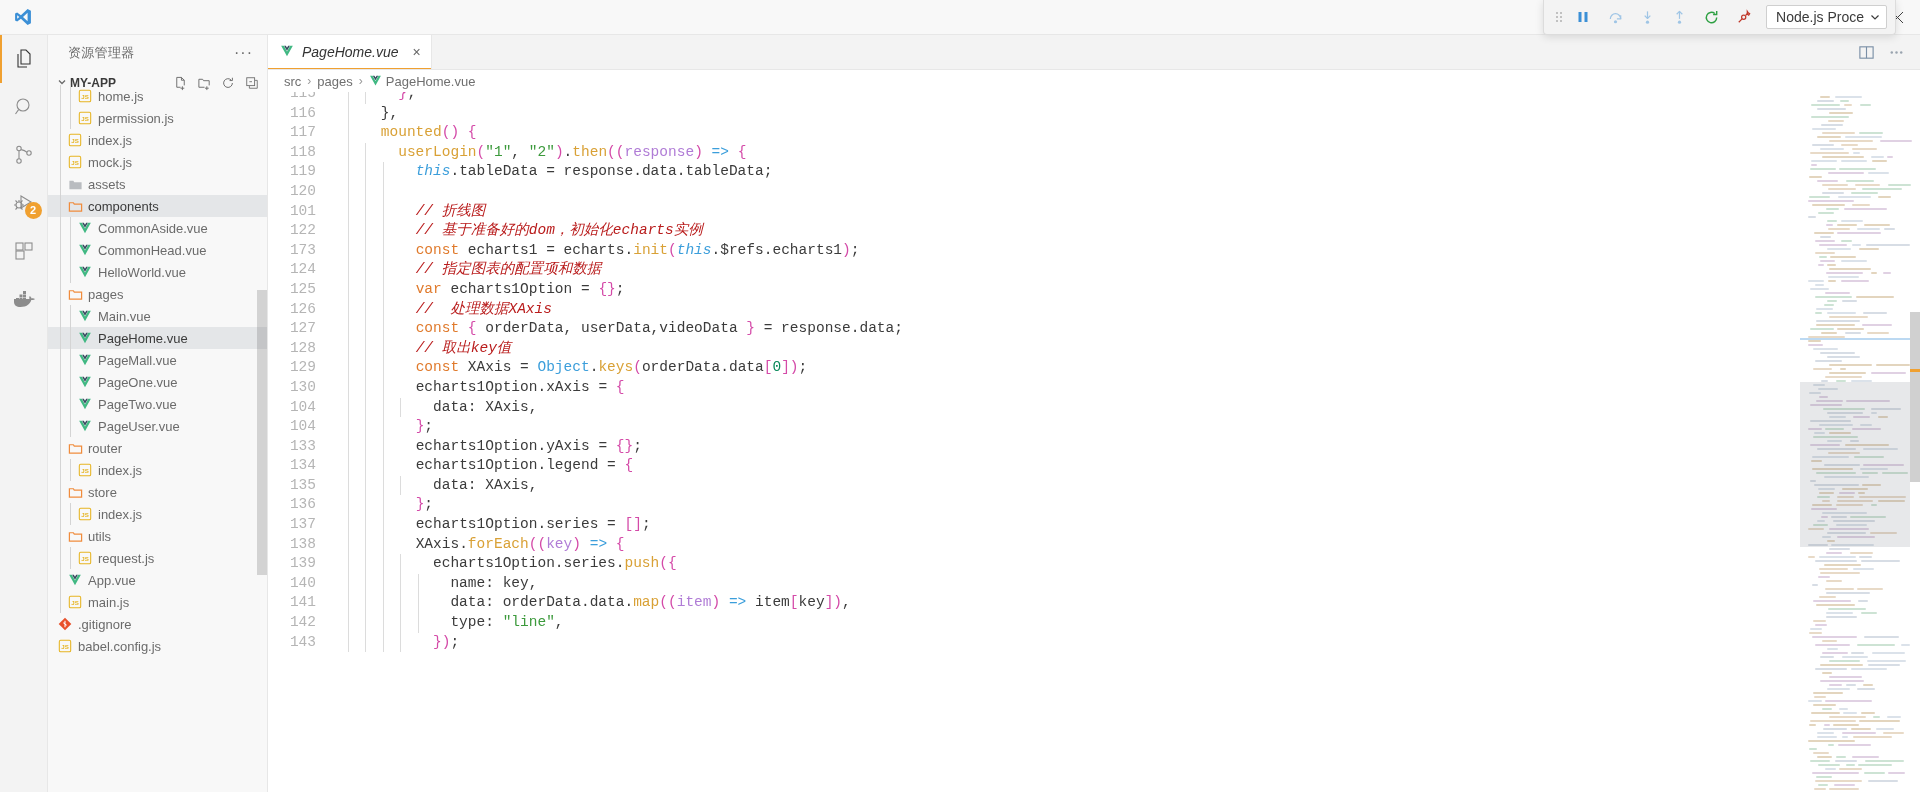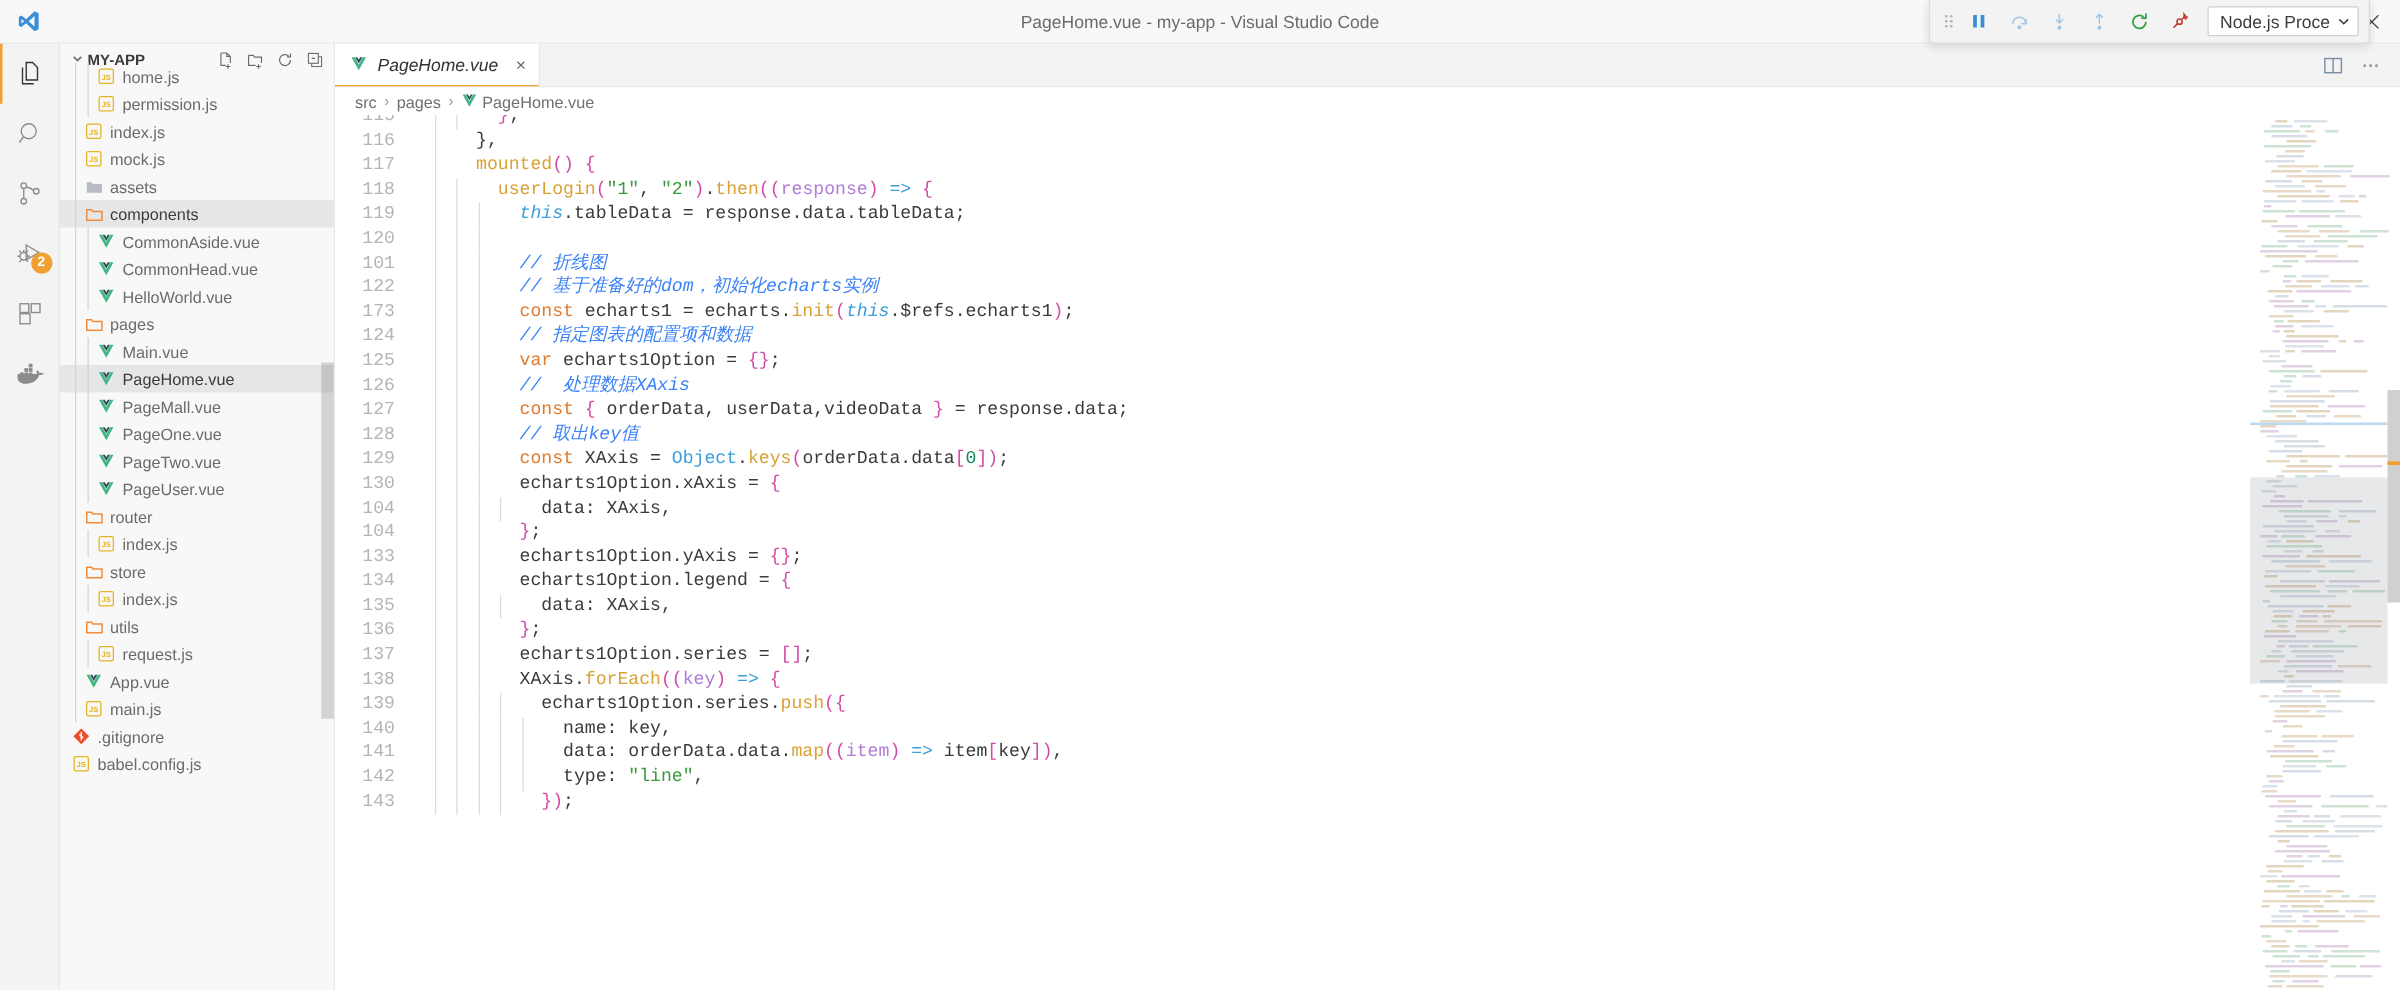--- a/index.html
+++ b/index.html
@@ -118,21 +118,21 @@
   .ln { height:19.6px; position:relative; }
   .ind-guide { display:inline-block; width:0; border-left:1px solid #dcdcdc; height:19.6px;
                position:absolute; top:0; }
   .t-decl    { color:#e07a2c; }   
   .t-fn      { color:#d9a136; }
   .t-param   { color:#b07cd6; }
   .t-str     { color:#3c9a3c; }
   .t-num     { color:#09885a; }
   .t-punc    { color:#3b3b3b; }
   .t-brk     { color:#d44aa8; }
-  .t-cmt     { color:#3b82f6; font-style:italic; }
+  .t-cmt     { color:#b91c1c; font-style:italic; }
   .t-this    { color:#3b9edb; font-style:italic; }
   .t-prop    { color:#3b3b3b; }
   .t-arrow   { color:#3b9edb; }
   .t-obj     { color:#3b9edb; }
   .t-meth    { color:#d9a136; }
 
   
   .minimap { flex:0 0 120px; position:relative; background:#fff; overflow:hidden; }
   .mm-line { position:absolute; height:2px; border-radius:1px; }
   .mm-slider { position:absolute; left:0; right:10px; background:rgba(120,130,140,0.18); }
@@ -158,21 +158,20 @@
 <body>
 
 <div id="app">
 
   <div class="titlebar">
     <div class="vscode-logo">
       <svg width="20" height="20" viewBox="0 0 24 24">
         <path d="M17.5 2.5L9.5 10 5 6.5 2.5 7.8v8.4L5 17.5 9.5 14l8 7.5 4-1.9V4.4l-4-1.9zM17.5 7v10l-5.5-5 5.5-5zM5 9.8l2.6 2.2L5 14.2V9.8z" fill="#3b8fd6"></path>
       </svg>
     </div>
-    <div class="window-title">PageHome.vue - my-app - Visual Studio Code</div>
     <div class="window-controls">
       <div class="wc-btn">
         <svg width="11" height="11" viewBox="0 0 11 11">
             <rect x="0" y="5" width="11" height="1" fill="currentColor"></rect>
           </svg>
       </div>
       <div class="wc-btn">
         <svg width="11" height="11" viewBox="0 0 11 11">
             <rect x="0.5" y="0.5" width="10" height="10" fill="none" stroke="currentColor"></rect>
           </svg>
@@ -231,20 +230,24 @@
           <rect x="12" y="12" width="3" height="3"></rect>
             <rect x="8.5" y="8.5" width="3" height="3"></rect>
           <rect x="12" y="8.5" width="3" height="3"></rect>
             <rect x="12" y="5" width="3" height="3"></rect>
           <path d="M3 16c0 3 2.4 5 6.5 5 6 0 9.6-2.8 10.8-7 1.5.3 2.9-.2 3.7-1-1.2-.9-2.6-.9-3.4-.5-.2-1-.9-2-1.8-2.6-.6.9-.8 2.2-.2 3.2H3z"></path>
         </svg>
       </div>
     </div>
 
     <div class="sidebar">
+      <div class="sb-header">
+        <span>资源管理器</span>
+        <span class="dots">···</span>
+      </div>
       <div class="sb-root">
         <span class="twisty">
           <svg width="10" height="10" viewBox="0 0 10 10" fill="none" stroke="currentColor" stroke-width="1.3">
               <path d="M2 3.5L5 6.5L8 3.5"></path>
             </svg>
         </span>
         <span>MY-APP</span>
         <span class="root-actions">
           <span class="ra">
             <svg width="15" height="15" viewBox="0 0 16 16" fill="none" stroke="currentColor" stroke-width="1">

